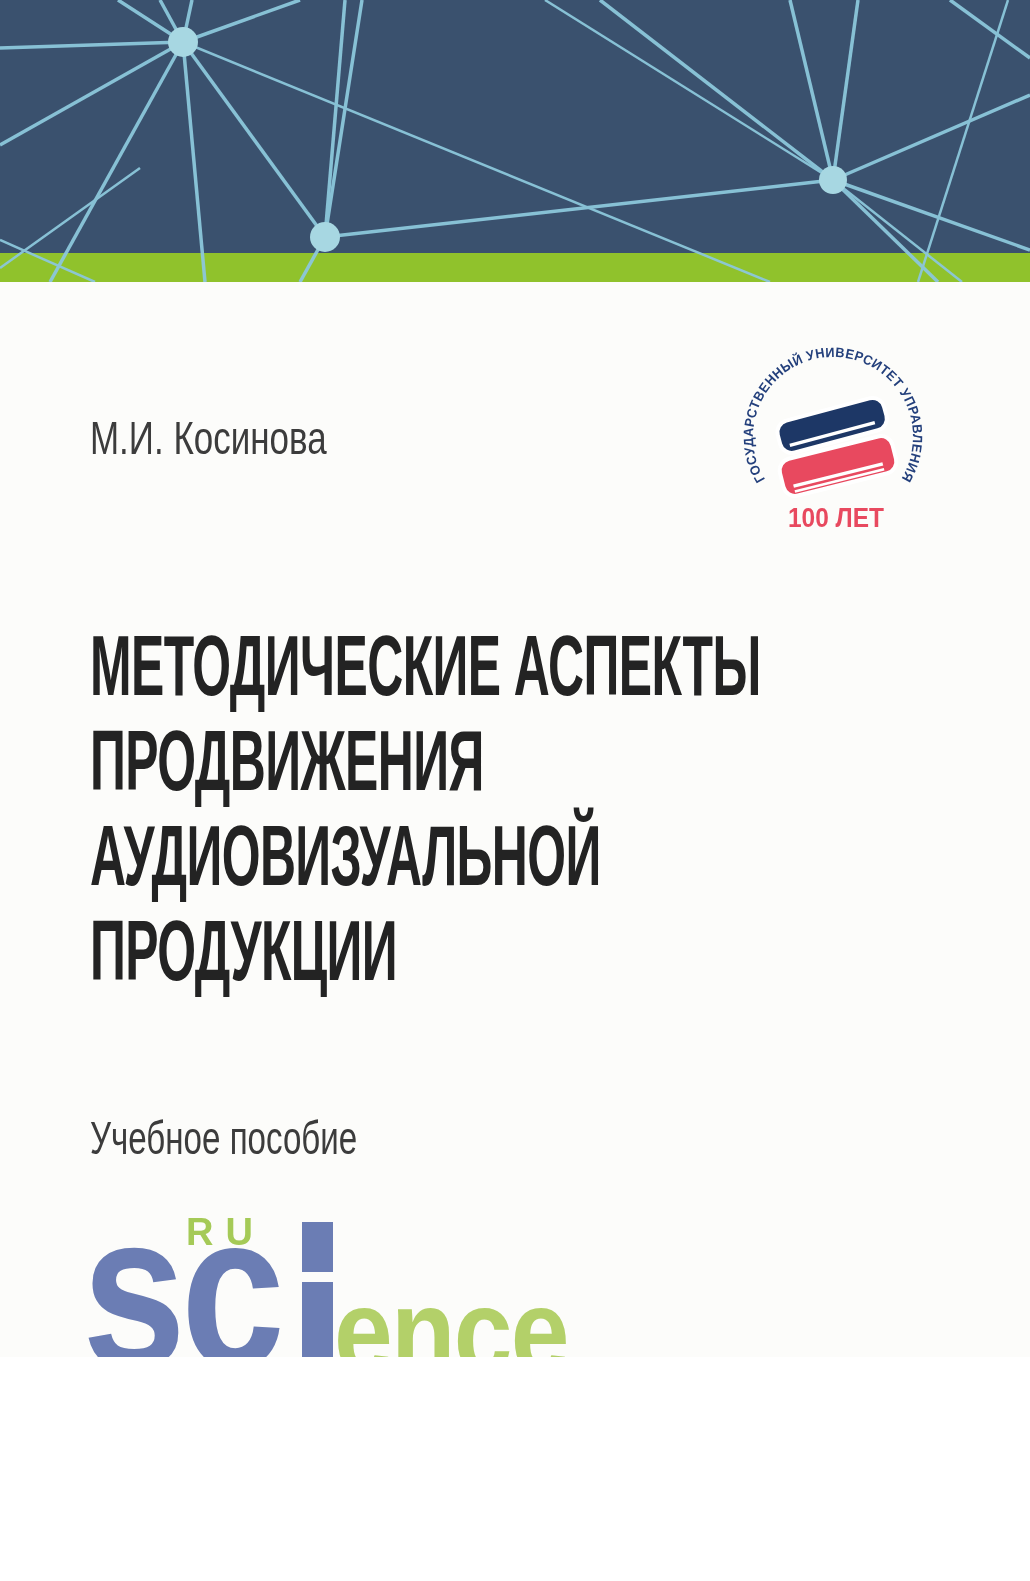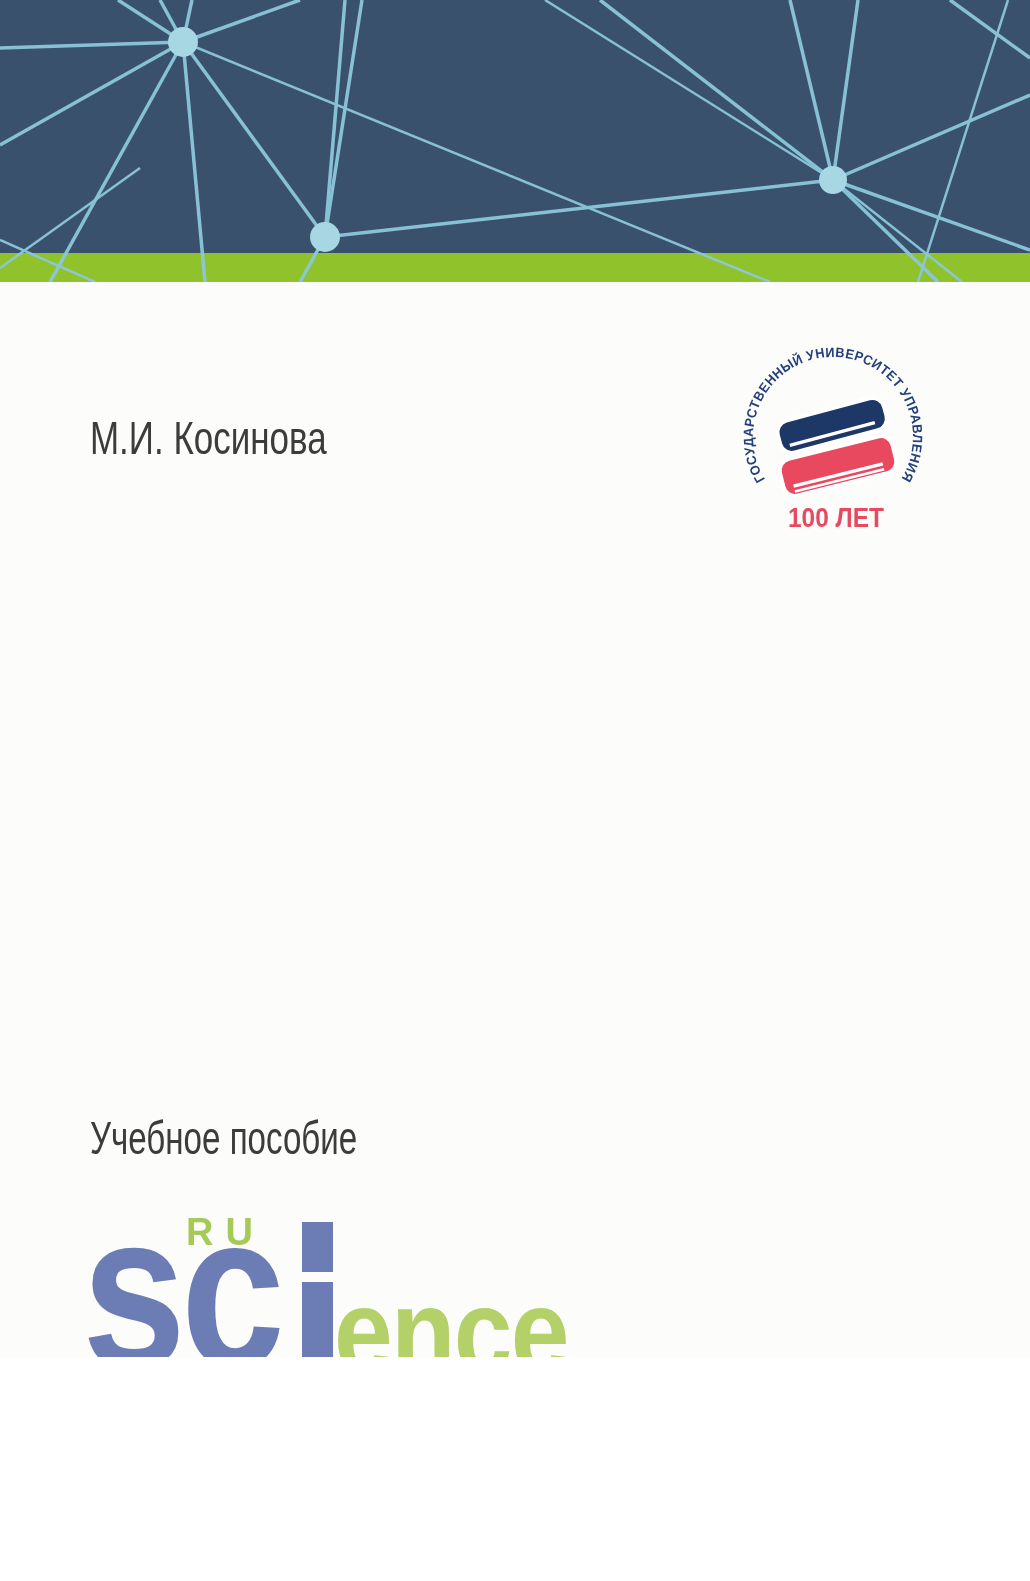--- a/index.html
+++ b/index.html
@@ -104,20 +104,26 @@
         </g>
         <g transform="rotate(-15 106 85)">
           <rect x="51" y="69" width="110" height="33" rx="12" fill="#1d3766" stroke="#ffffff" stroke-width="4"></rect>
           <rect x="60" y="92" width="88" height="3.5" fill="#ffffff"></rect>
         </g>
       </g>
       <text x="110" y="187" text-anchor="middle" font-size="28" font-weight="700" fill="#e8495f" textLength="96" lengthAdjust="spacingAndGlyphs">100 ЛЕТ</text>
     </svg>
   </div>
 
+  <div class="title">
+    <div class="title-line">МЕТОДИЧЕСКИЕ АСПЕКТЫ</div>
+    <div class="title-line">ПРОДВИЖЕНИЯ</div>
+    <div class="title-line">АУДИОВИЗУАЛЬНОЙ</div>
+    <div class="title-line">ПРОДУКЦИИ</div>
+  </div>
 
   <div class="subtitle">Учебное пособие</div>
 
   <div>
     <div class="logo-ru">RU</div>
     <div class="logo-sc">sc</div>
     <div class="logo-i-dot"></div>
     <div class="logo-i-stem"></div>
     <div class="logo-ence">ence</div>
     <div class="logo-site">RUS-SCIENCE.RU</div>

